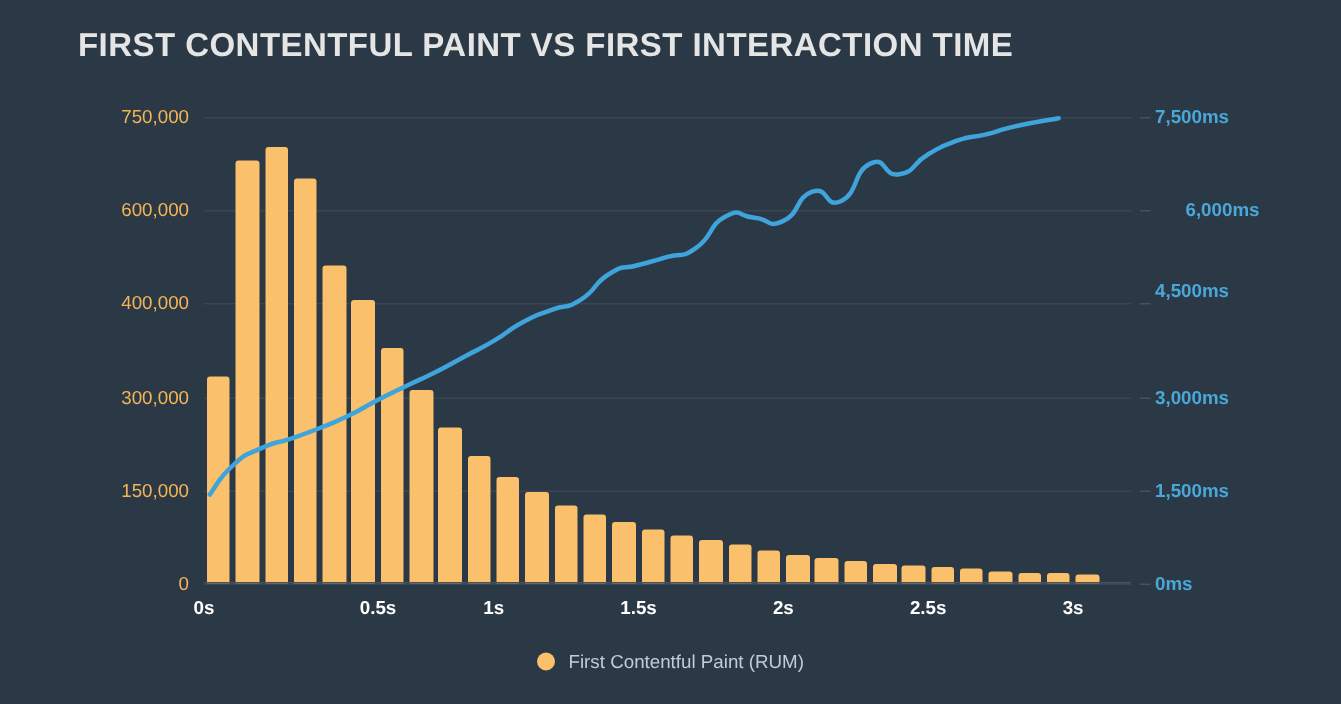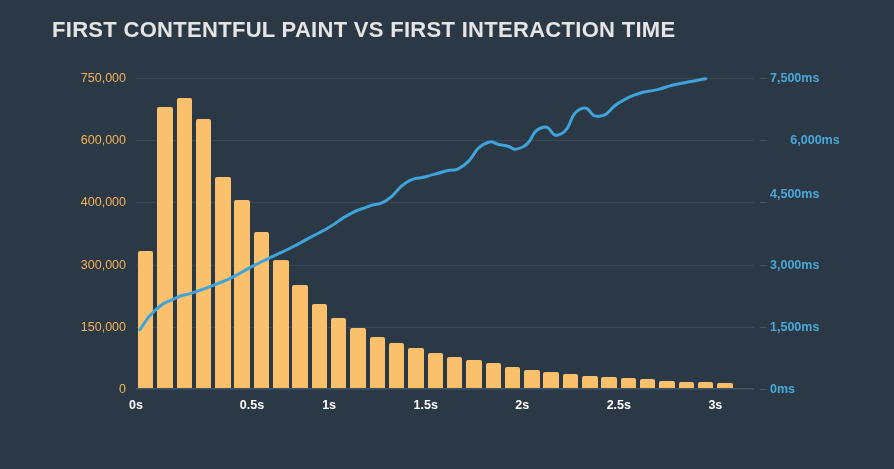--- a/index.html
+++ b/index.html
@@ -244,15 +244,19 @@
       <div class="xtick-label" style="left: 0px;">0s</div>
       <div class="xtick-label" style="left: 104px; margin-left: 12px;">0.5s</div>
       <div class="xtick-label" style="left: 193.125px;">1s</div>
       <div class="xtick-label" style="left: 289.688px;">1.5s</div>
       <div class="xtick-label" style="left: 386.25px;">2s</div>
       <div class="xtick-label" style="left: 482.812px; text-align: right;">2.5s</div>
       <div class="xtick-label" style="left: 579.375px;">3s</div>
     </div>
 
   <div id="legend">
+      <div class="legend-item">
+        <span class="legend-dot" style="background: rgb(250, 192, 107);"></span>
+        <span>First Contentful Paint (RUM)</span>
+      </div>
     </div>
 
 </div>
 
 </body></html>

